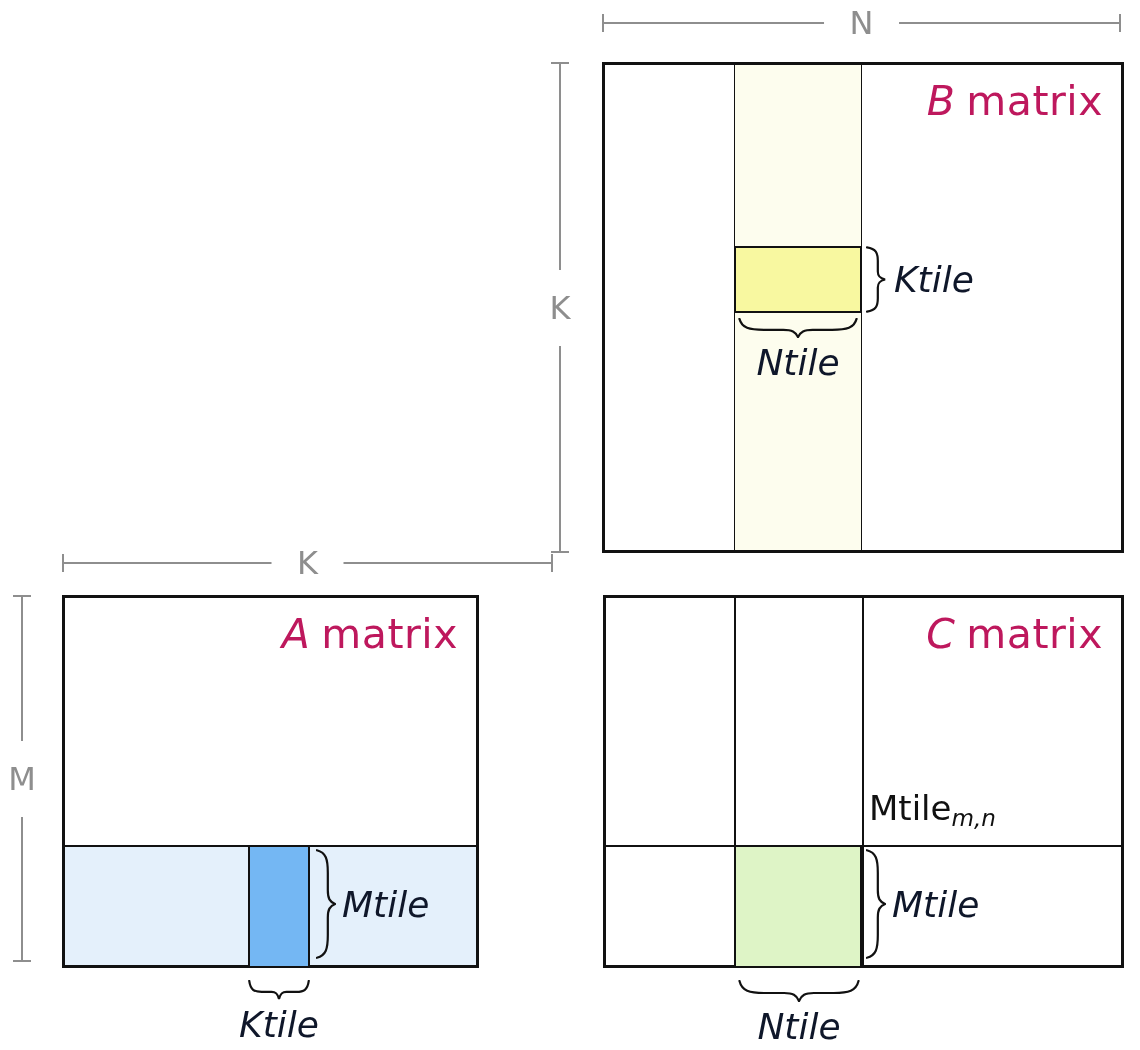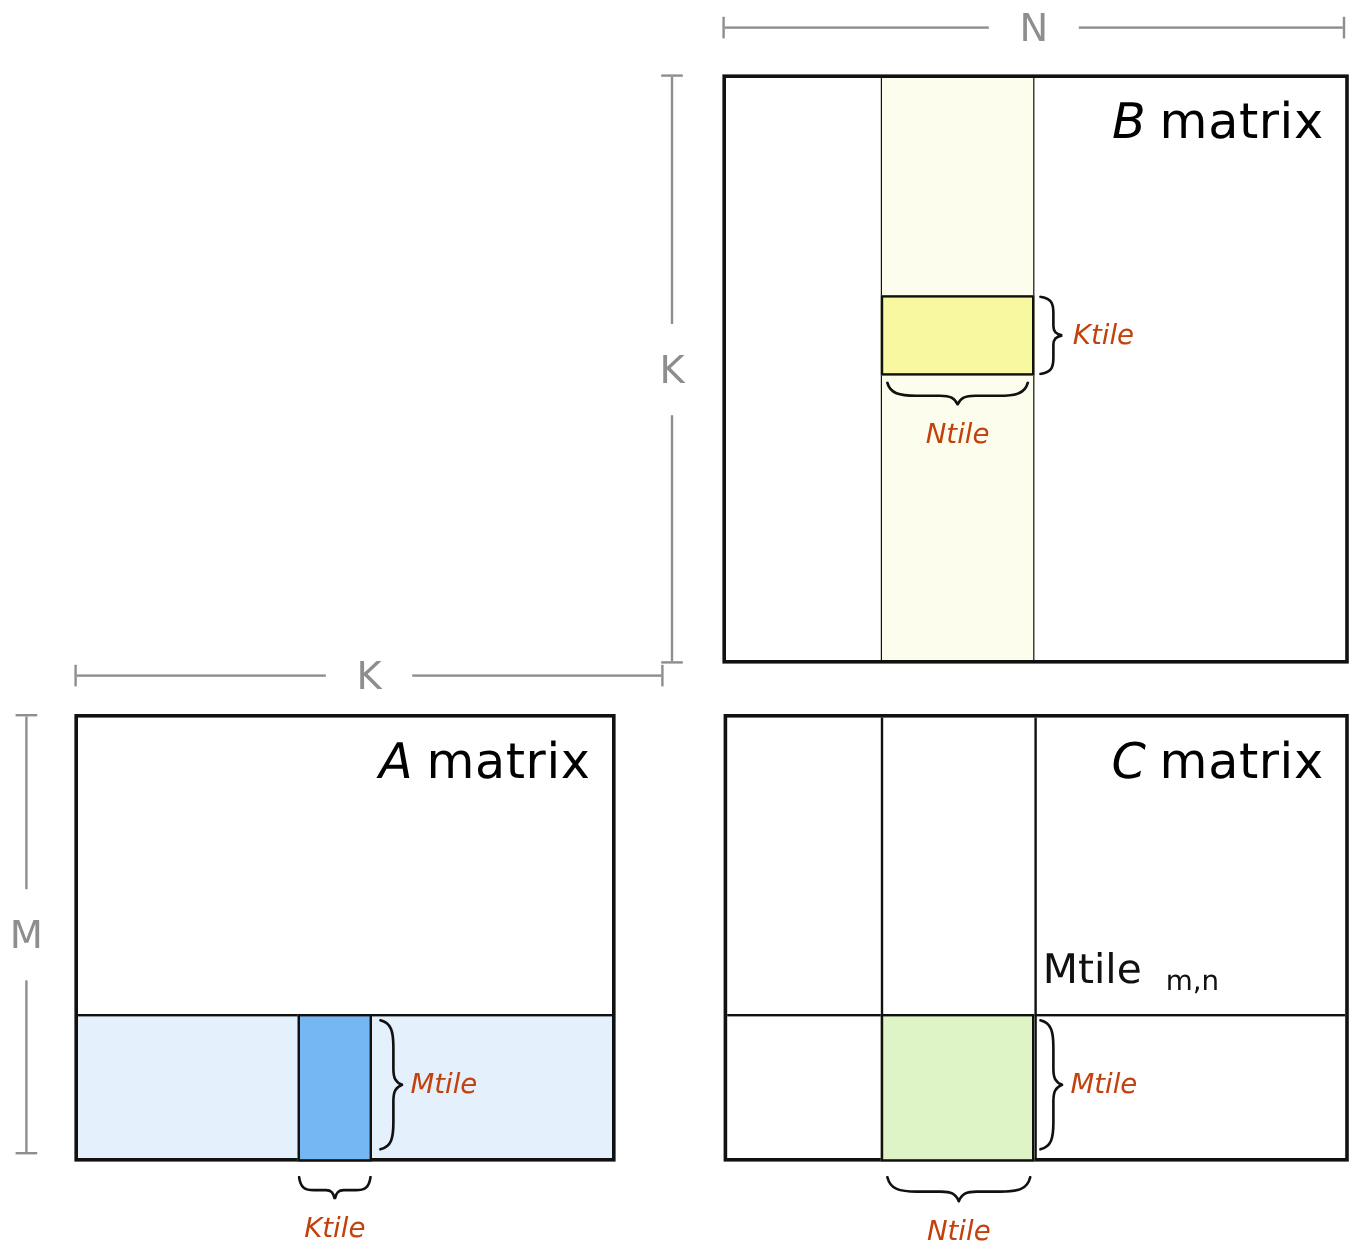--- a/index.html
+++ b/index.html
@@ -5,21 +5,21 @@
   * { margin:0; padding:0; box-sizing:border-box; }
   html,body { background:#ffffff; }
   .canvas {
     position:relative; width:1140px; height:1050px; background:#ffffff;
     font-family:"DejaVu Sans","Liberation Sans",sans-serif; overflow:hidden;
   }
 
   
   .mbox { position:absolute; border:3px solid #111; background:#fff; }
   .mtitle {
-    position:absolute; top:12px; right:18px; font-size:41px; color:#000000;
+    position:absolute; top:12px; right:18px; font-size:41px; color:#be185d;
     letter-spacing:0.5px; white-space:nowrap;
   }
   .mtitle .letter { font-style:italic; margin-right:11px; }
 
   
   .strip-v { position:absolute; top:0; bottom:0; border-left:1.6px solid #111; border-right:1.6px solid #111; }
   .strip-h { position:absolute; left:0; right:0; bottom:0; border-top:2.4px solid #111; }
   .vline { position:absolute; top:0; bottom:0; width:1.6px; background:#111; }
   .hline { position:absolute; left:0; right:0; height:2.4px; background:#111; }
 
@@ -48,30 +48,30 @@
     background:#ffffff; color:#8e8e8e; font-size:32px; line-height:1;
     z-index:2; white-space:nowrap;
   }
   .dim-h .dim-label { padding:0 26px; }
   .dim-v .dim-label { padding:22px 3px; }
 
   
   .brace { position:absolute; z-index:4; }
   .brace svg { display:block; width:100%; height:100%; }
   .tile-label {
-    position:absolute; z-index:4; font-style:italic; font-size:23px; color:#c2410c;
+    position:absolute; z-index:4; font-style:italic; font-size:36px; color:#0f172a;
     display:flex; align-items:center; white-space:nowrap;
   }
   .tile-label.center { justify-content:center; text-align:right; }
 
   .block-label {
     position:absolute; font-size:34px; color:#111; z-index:2; white-space:nowrap;
   }
   .block-label sub {
-    font-size:0.68em; line-height:0; vertical-align:-0.28em;margin-left:20px;
+    font-style:italic; font-size:0.68em; line-height:0; vertical-align:-0.28em;
   }
 </style>
 </head>
 <body>
 
 <div class="canvas">
 
   <div class="dim-h" style="left:602px; top:14px; width:519px;">
     <span class="dim-label">N</span>
   </div>
@@ -104,21 +104,21 @@
   </div>
   <div class="tile-label" style="left:894px; top:246px; height:67px;">Ktile</div>
 
   <div class="brace" style="left:737px; top:318px; width:122px; height:20px;">
     <svg viewBox="0 0 100 22" preserveAspectRatio="none">
       <path d="M2,1 C4,11 10,13 22,13 L38,13 C45,13 48,15 50,21 C52,15 55,13 62,13 L78,13 C90,13 96,11 98,1" fill="none" stroke="#111" stroke-width="2.2" vector-effect="non-scaling-stroke" stroke-linecap="round"></path>
     </svg>
   </div>
   <div class="tile-label center" style="left:737px; top:344px; width:122px; height:36px;">Ntile</div>
 
-  <div class="mbox" style="left:62px; top:595px; width:451px; height:373px;">
+  <div class="mbox" style="left:62px; top:595px; width:417px; height:373px;">
     <div class="strip-h" style="height: 120px; background: rgb(228, 240, 251);"></div>
     <div class="mtitle">
       <span class="letter">A</span><span>matrix</span>
     </div>
   </div>
 
   <div class="tile" style="left: 248px; top: 845px; width: 62px; height: 123px; background: rgb(116, 183, 243);"></div>
 
   <div class="brace" style="left:316px; top:848px; width:20px; height:112px;">
     <svg viewBox="0 0 22 100" preserveAspectRatio="none">

